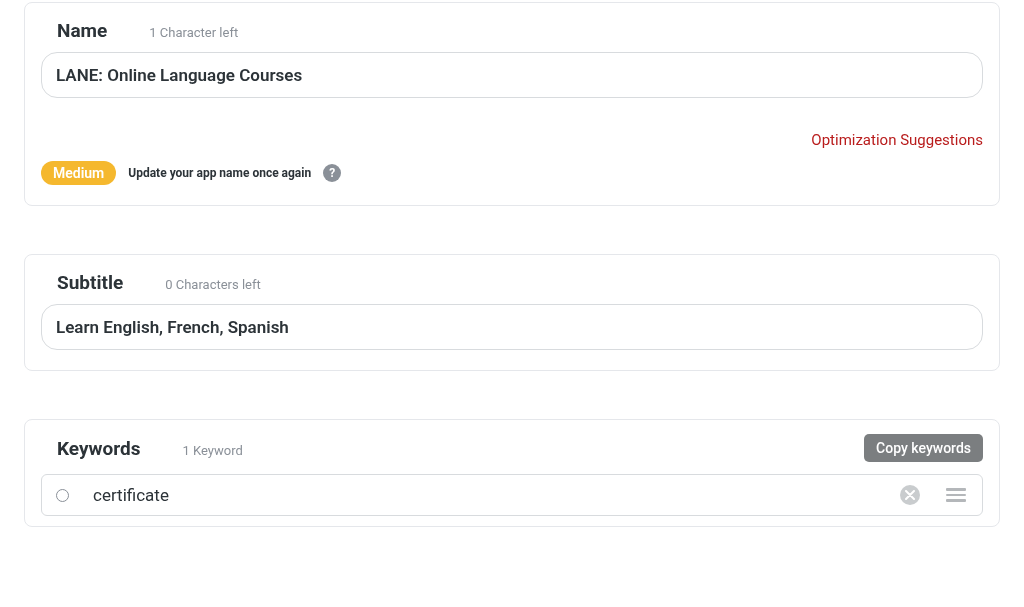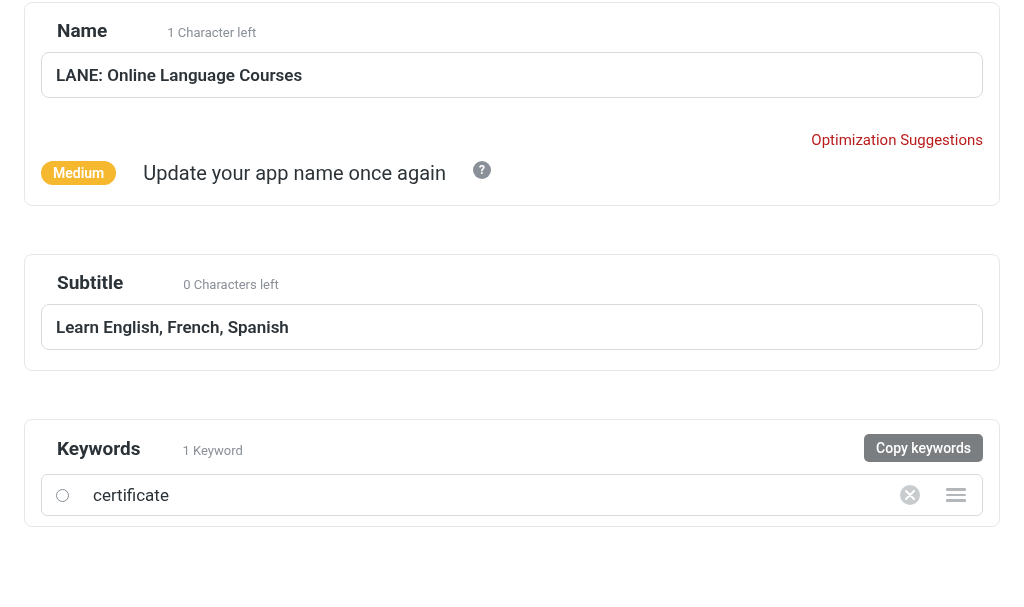--- a/index.html
+++ b/index.html
@@ -20,72 +20,73 @@
       margin: 0 24px 48px 24px;
       padding: 14px 16px 20px 16px;
       background: #fff;
     }
     .card:first-of-type {
       margin-top: 2px;
     }
     .section-header {
       display: flex;
       align-items: baseline;
-      gap: 28px;
+      gap: 10px;
       padding-left: 16px;
       padding-top: 2px;
       margin-bottom: 10px;
     }
     .section-title {
       font-size: 19px;
       font-weight: 700;
       color: #2c3338;
     }
     .section-hint {
       font-size: 13px;
       color: #8a9098;
       font-weight: 400;
       margin-left: 32px;
     }
     .text-input {
       width: 100%;
       border: 1px solid #d8dbde;
-      border-radius: 8px;
+      border-radius: 16px;
       padding: 12px 14px;
       font-size: 17px;
       font-weight: 600;
       color: #2c3338;
       font-family: inherit;
       outline: none;
       background: #fff;
     }
     .opt-label {
       font-size: 15px;
       color: #b91c1c;
       margin-top: 33px;
       margin-bottom: 12px;
       font-weight: 400;
       text-align: right;
     }
     .suggestion-row {
       display: flex;
-      gap: 27px;
+      align-items: center;
+      gap: 12px;
     }
     .badge {
       display: inline-block;
       background: #f5b82e;
       color: #ffffff;
       font-weight: 600;
       font-size: 14px;
       padding: 4px 12px;
       border-radius: 14px;
     }
     .suggestion-text {
-      font-size: 20px;
-      font-weight: 400;
+      font-size: 12px;
+      font-weight: 700;
       color: #2c3338;
     }
     .help-icon {
       width: 18px;
       height: 18px;
       background: #8a9098;
       border-radius: 50%;
       color: #fff;
       font-size: 12px;
       font-weight: 700;

